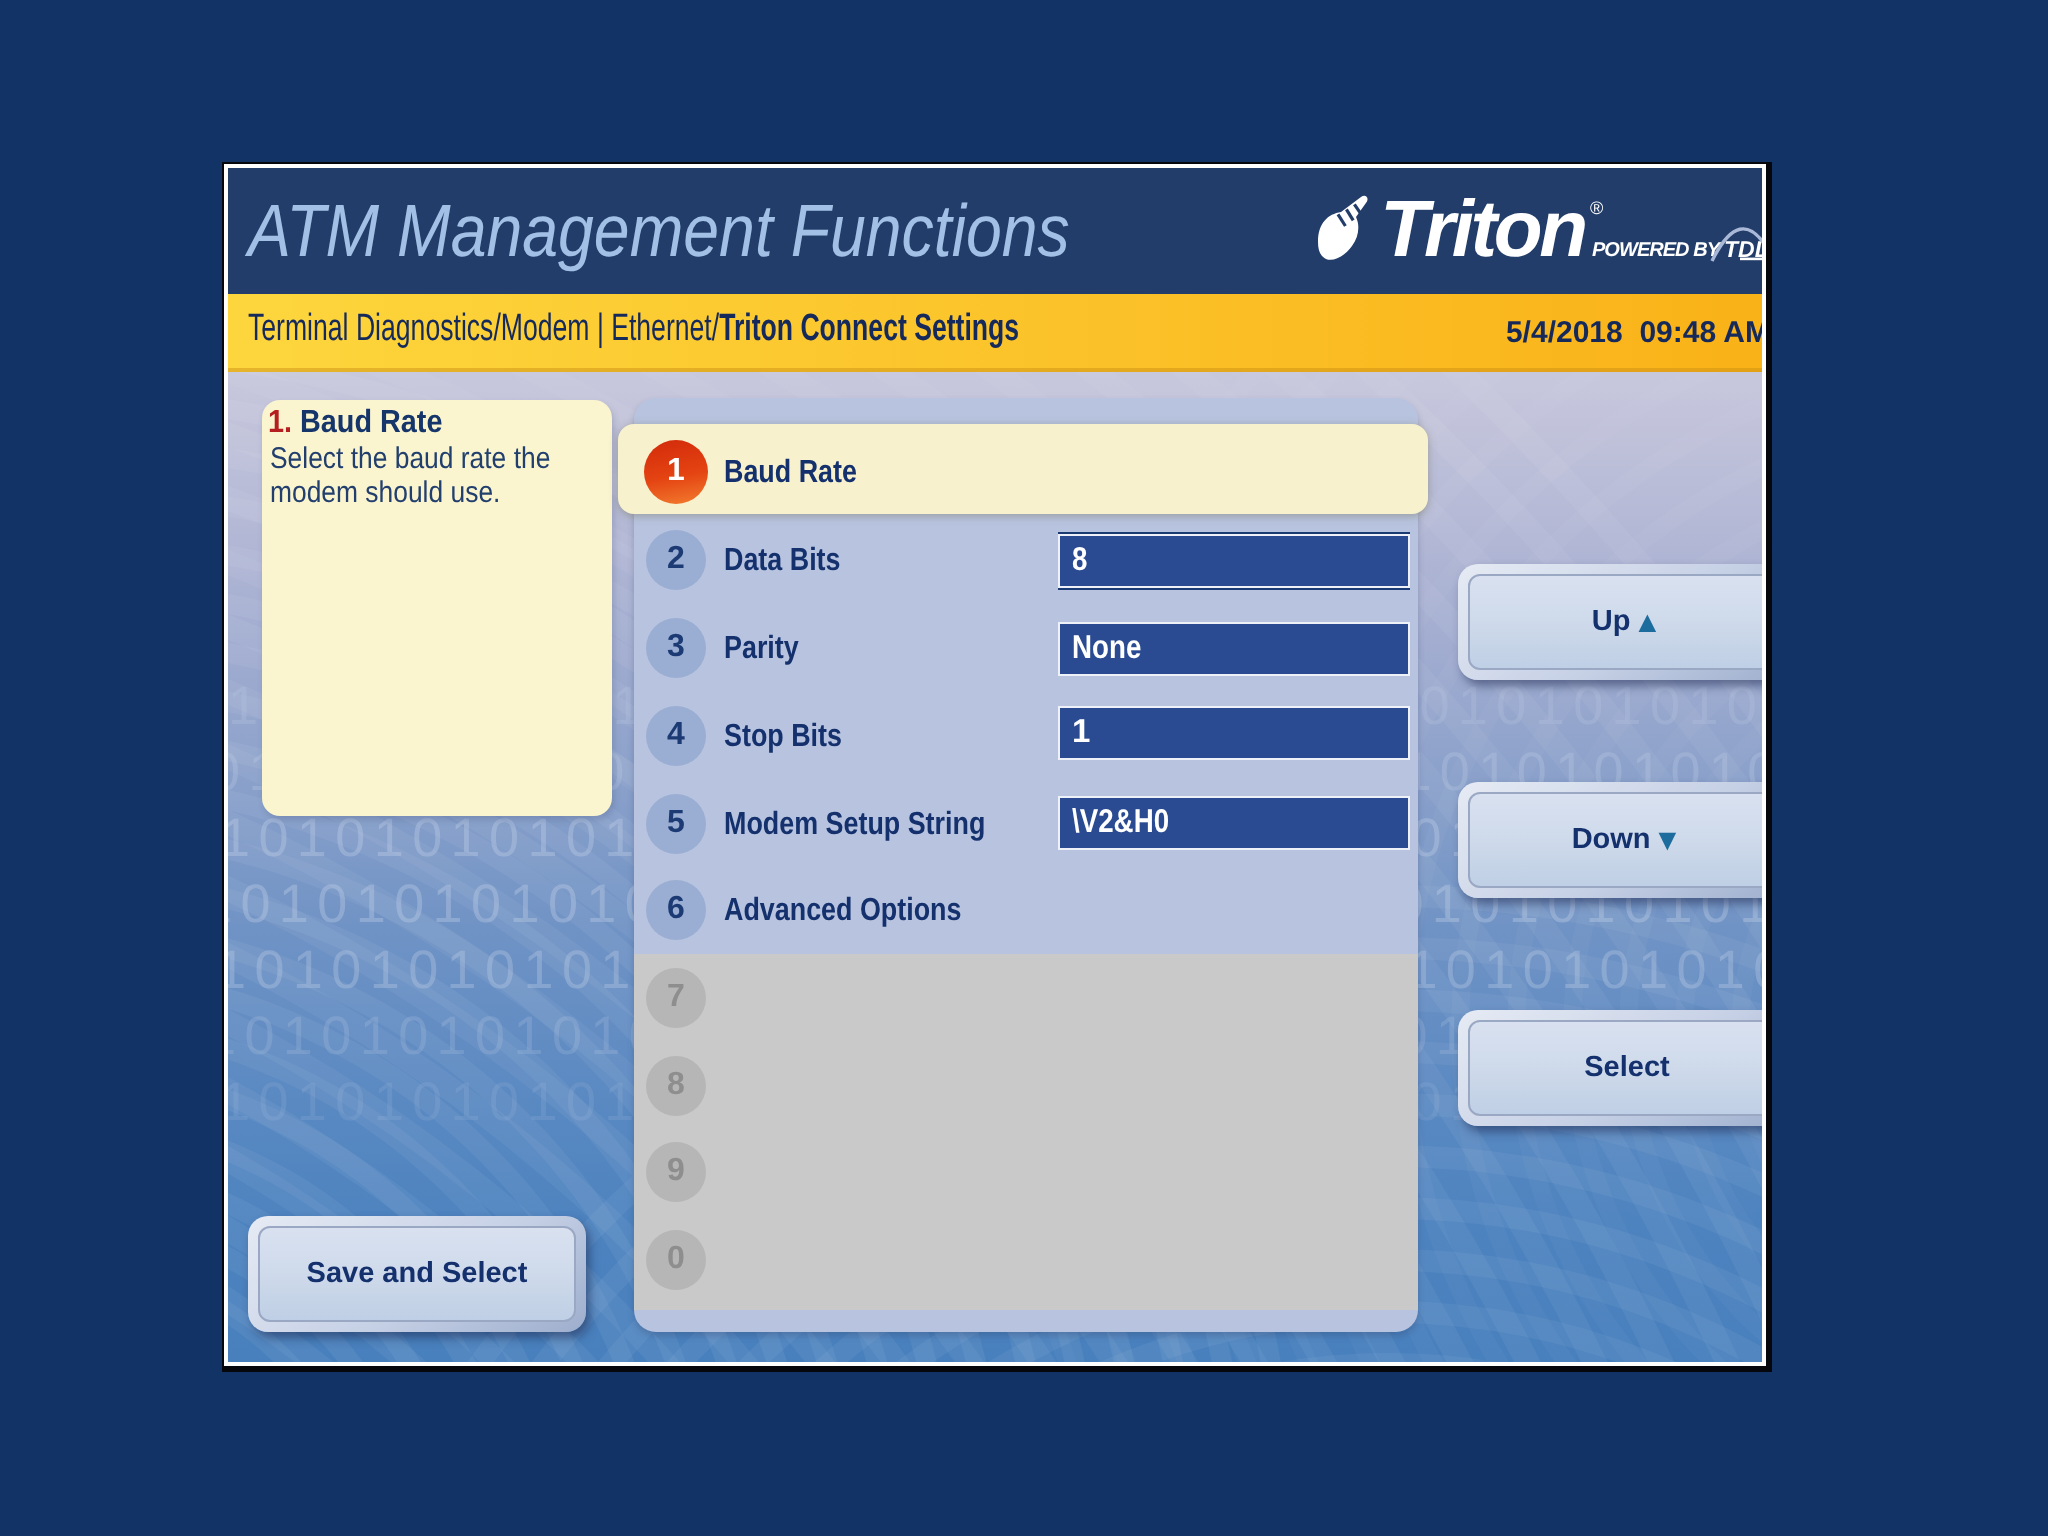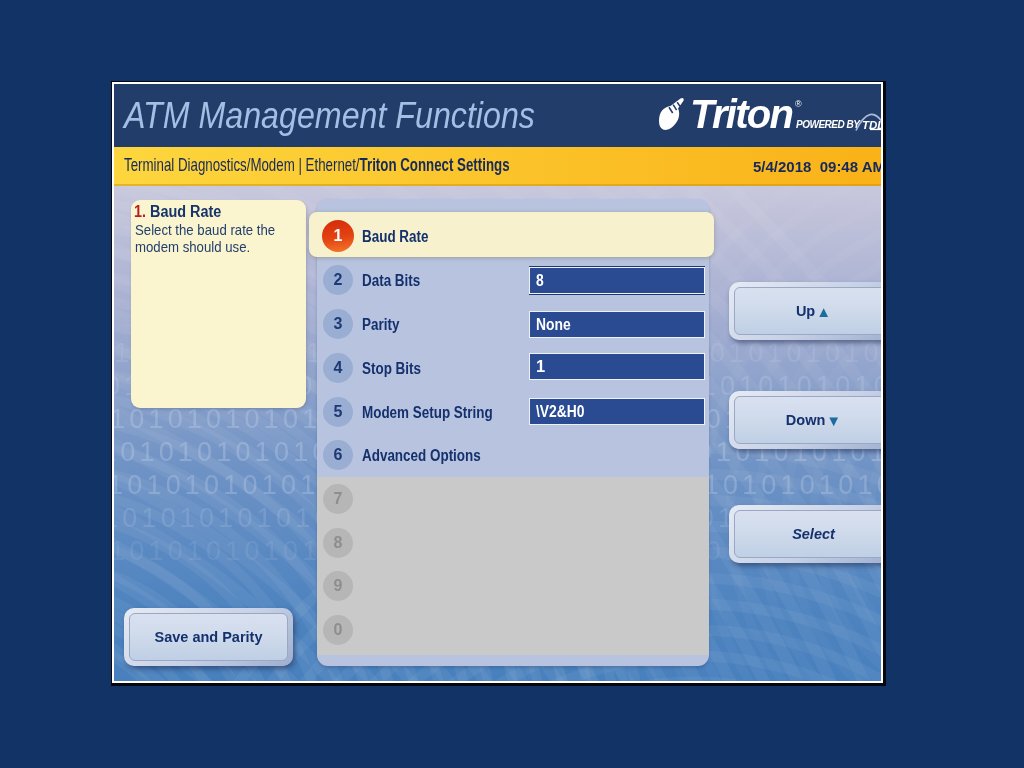--- a/index.html
+++ b/index.html
@@ -210,23 +210,23 @@
             <div class="fld" style="top:112px;"><span>None</span></div>
             <div class="fld" style="top:154px;">1</div>
             <div class="fld" style="top:199px;"><span>\V2&amp;H0</span></div>
           </div>
           <div class="btn" style="left:615px;top:96px;">
               <div class="in">Up<span class="tri">▲</span></div>
             </div>
           <div class="btn" style="left:615px;top:205px;">
               <div class="in">Down<span class="tri">▼</span></div>
             </div>
-          <div class="btn" style="left:615px;top:319px;font-style:italic;">
+          <div class="btn" style="left:615px;top:319px;">
               <div class="in">Select</div>
             </div>
           <div class="btn" style="left:10px;top:422px;">
-              <div class="in">Save and Parity</div>
+              <div class="in">Save and Select</div>
             </div>
         </div>
       </div>
     </div>
   </div>
 </div>
 
 </body></html>

